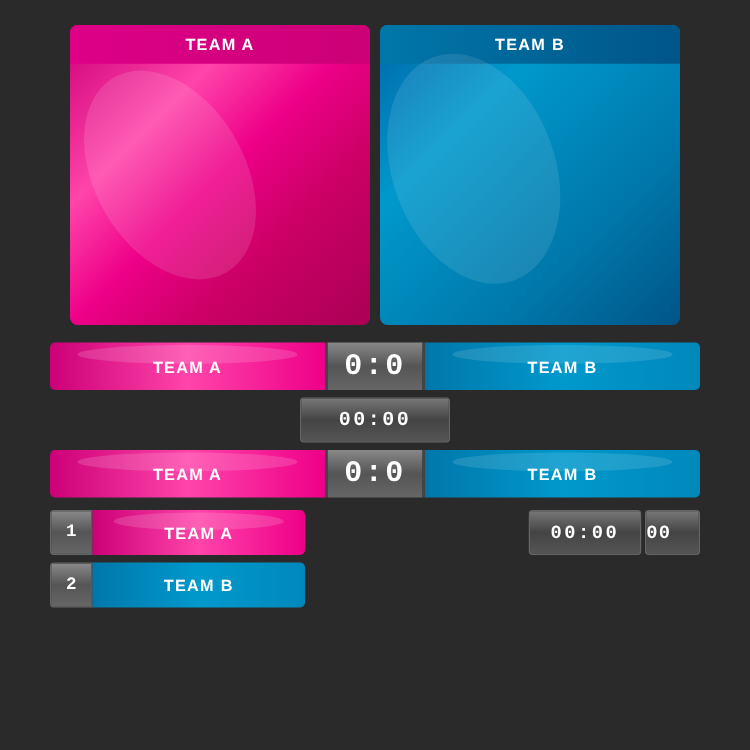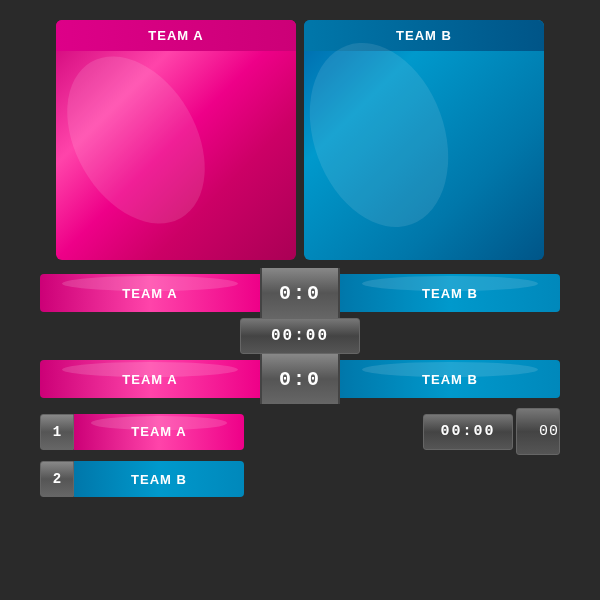--- a/index.html
+++ b/index.html
@@ -144,27 +144,27 @@
       top: 2px;
       left: 10%;
       width: 80%;
       height: 40%;
       background: rgba(255,255,255,0.12);
       border-radius: 50%;
     }
 
     .score-display {
       width: 80px;
-      height: 50px;
+      height: 38px;
       background: linear-gradient(180deg, #888, #555, #666);
       display: flex;
       align-items: center;
       justify-content: center;
       color: white;
-      font-size: 20px;
+      font-size: 24px;
       font-weight: bold;
       letter-spacing: 2px;
       border-left: 2px solid #444;
       border-right: 2px solid #444;
       font-family: 'Courier New', monospace;
     }
 
     
     .timer-row {
       display: flex;
@@ -290,28 +290,28 @@
       font-size: 15px;
       font-weight: bold;
       letter-spacing: 2px;
       border-radius: 3px;
       font-family: 'Courier New', monospace;
       border: 1px solid #666;
     }
 
     .ticker-extra {
       width: 44px;
-      height: 47px;
+      height: 36px;
       background: linear-gradient(180deg, #777, #444, #555);
       display: flex;
       align-items: center;
-      justify-content: flex-end;
+      justify-content: flex-start;
       color: white;
       font-size: 15px;
-      font-weight: normal;
+      font-weight: bold;
       letter-spacing: 1px;
       border-radius: 3px;
       font-family: 'Courier New', monospace;
       border: 1px solid #666;
     }
 
     
     .ticker-section-2 {
       width: 520px;
       margin-top: 6px;

